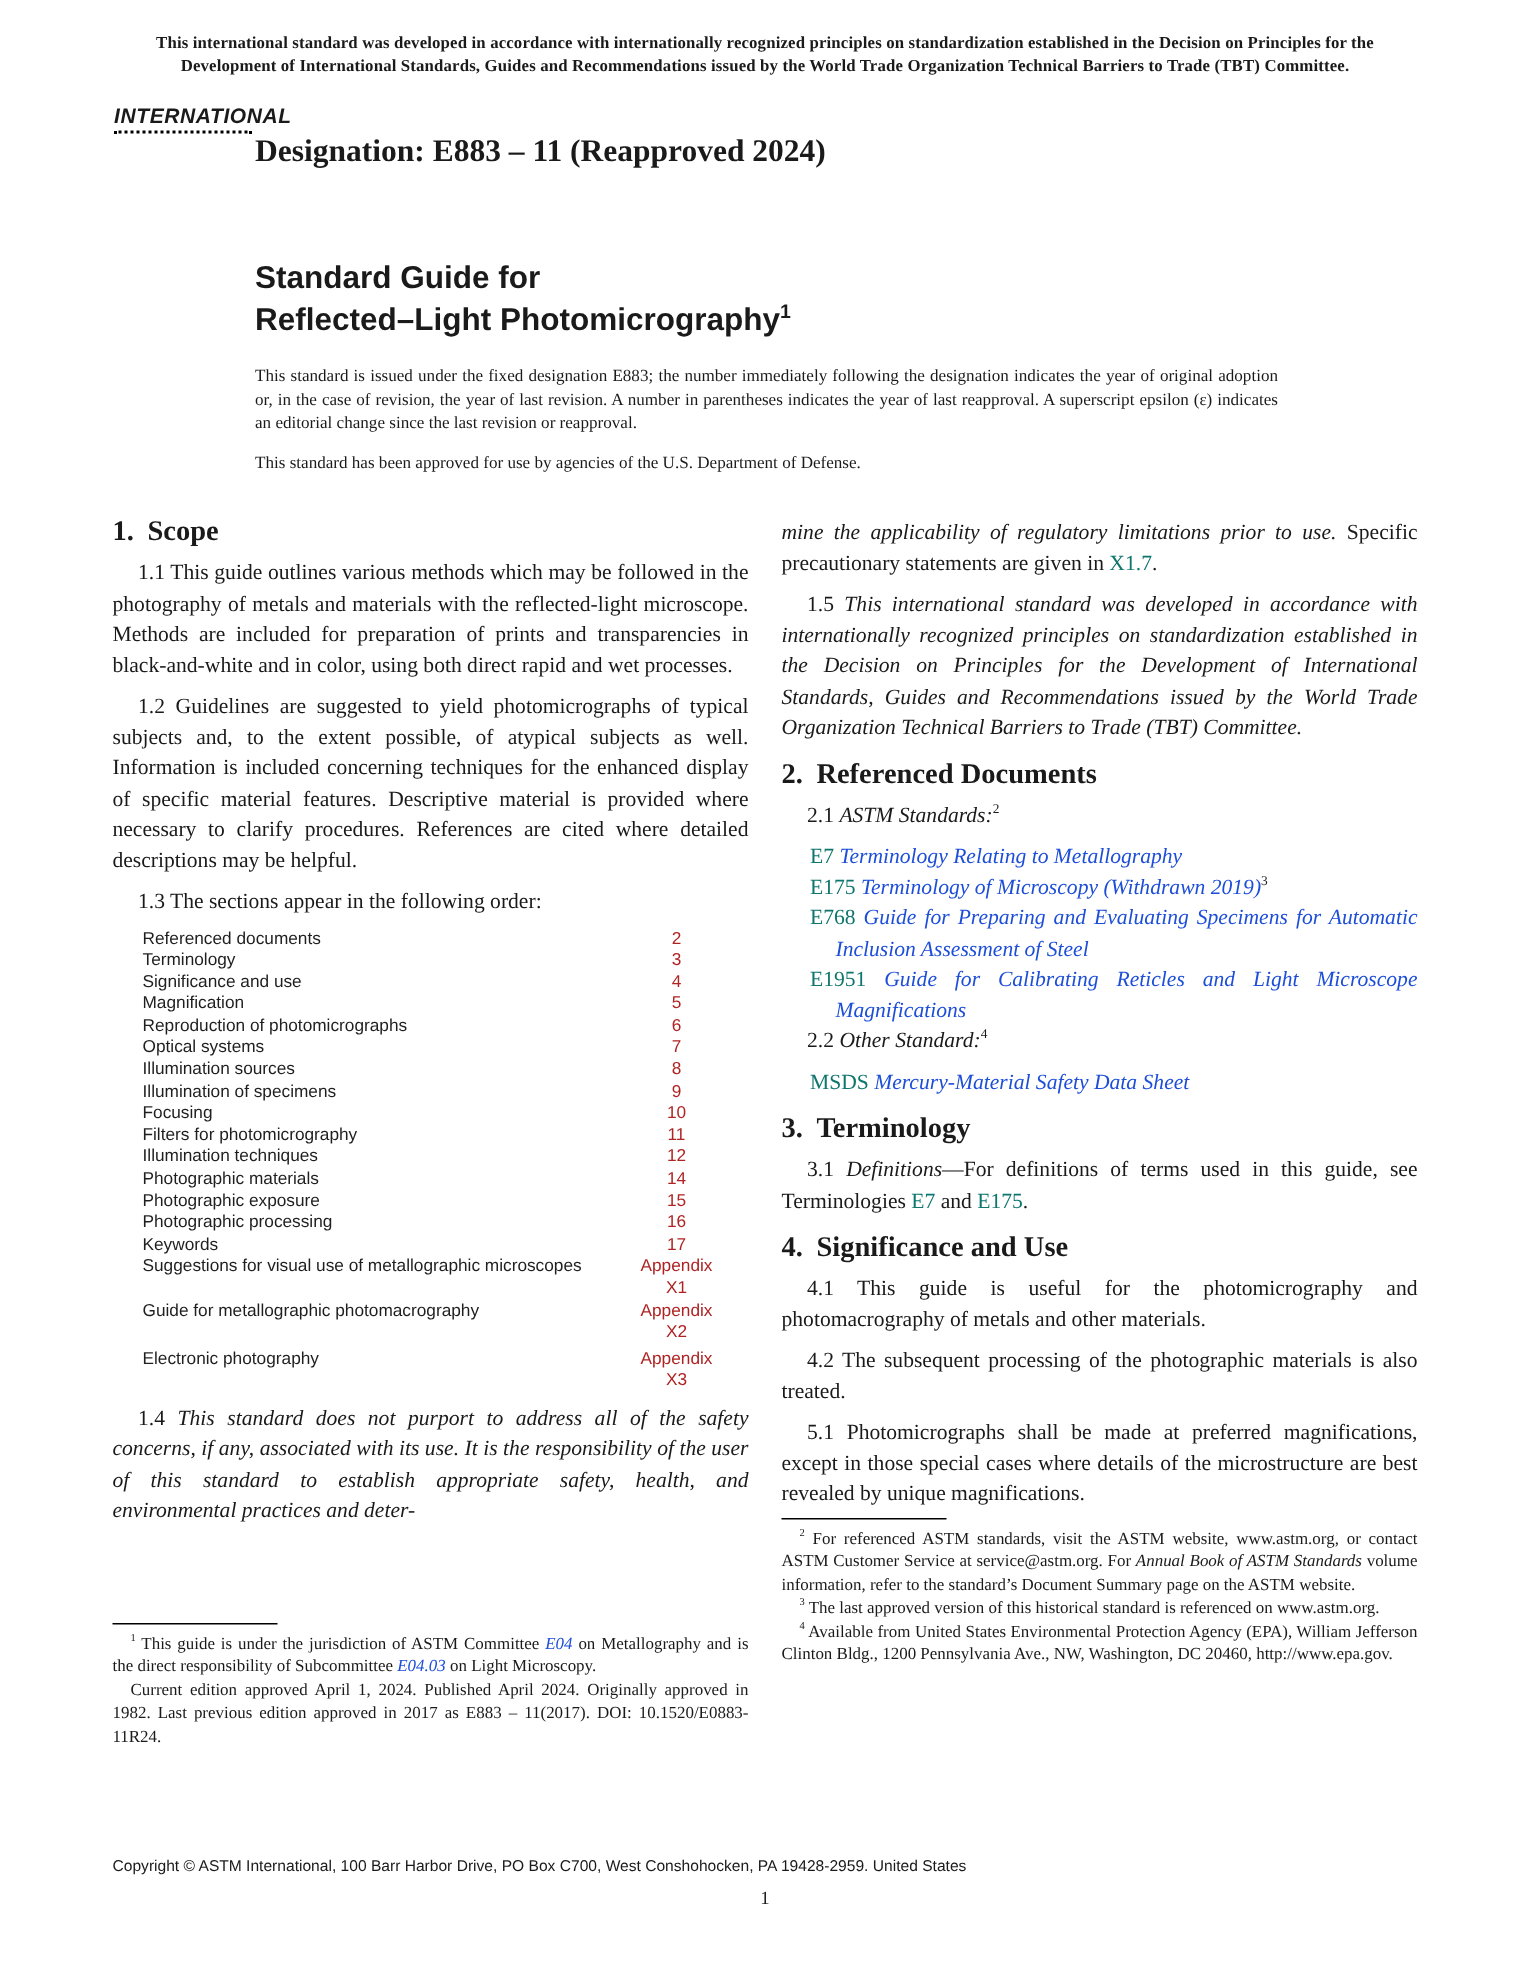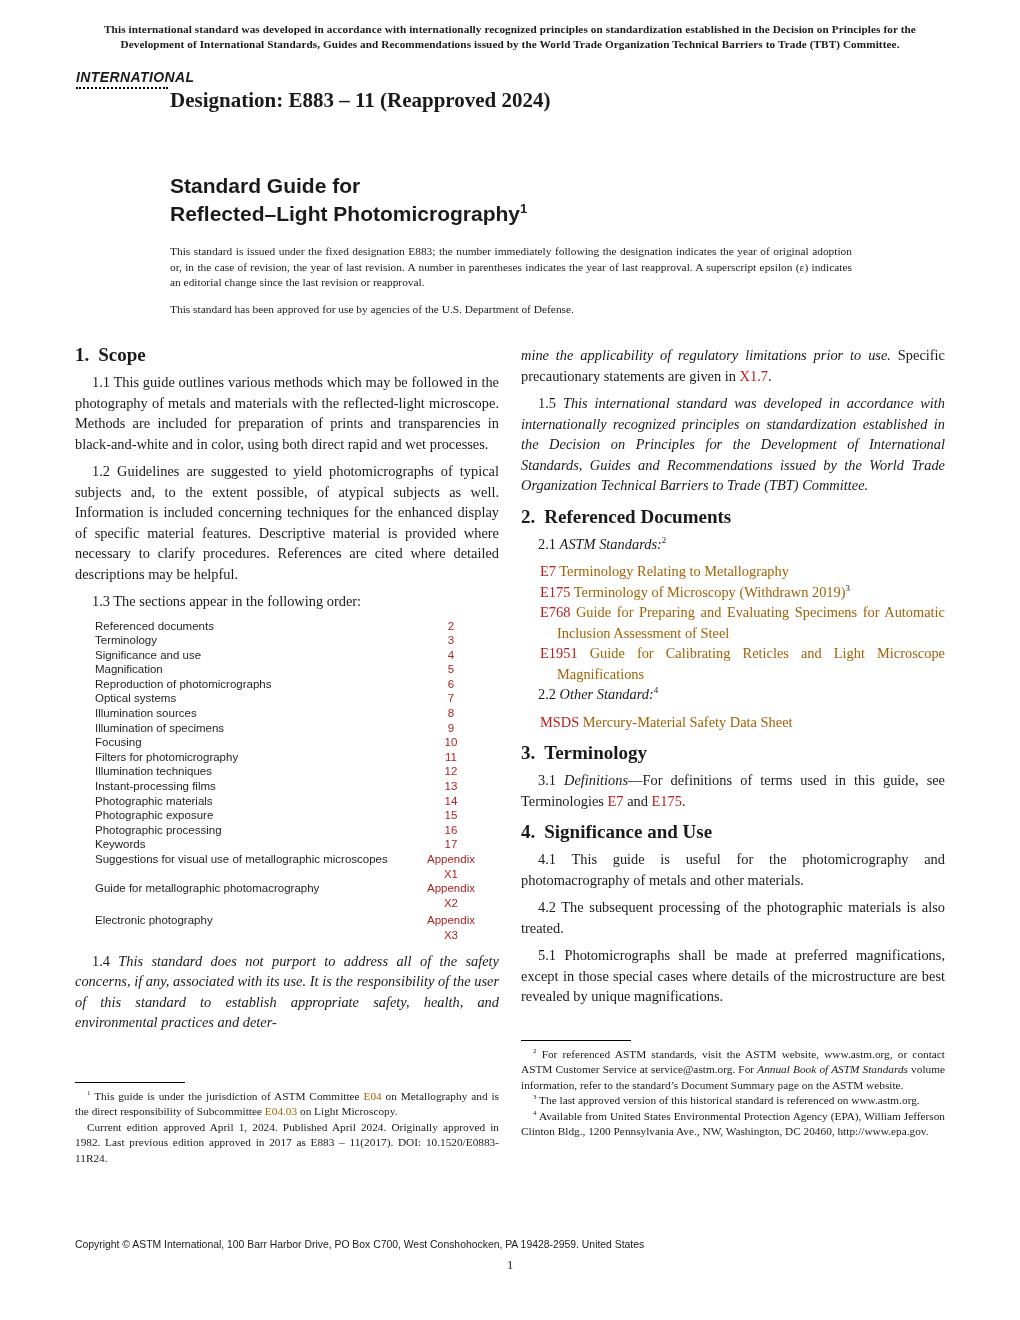--- a/index.html
+++ b/index.html
@@ -41,36 +41,36 @@
   }
   .col { position:absolute; top:345px; width:424px; font-size:14.4px; line-height:20.5px; }
   .col-left  { left:75px; }
   .col-right { left:521px; }
   .h { font-weight:bold; font-size:19px; line-height:20px; margin:11px 0 7px 0; }
   .col .h:first-child { margin-top:0; }
   .h .hnum { margin-right:9px; }
   .p { text-indent:17px; text-align:justify; margin-bottom:7px; }
   .p.flush { text-indent:0; }
   .it { font-style:italic; }
-  .red  { color:#b91c1c; }
-  .blue { color:#a16207; }
+  .red  { color:#0f766e; }
+  .blue { color:#1d4ed8;font-style:italic; }
   sup { font-size:0.62em; vertical-align:super; line-height:0; }
   .toc {
     margin:3px 0 8px 20px; width:388px;
     font-family:"Liberation Sans", sans-serif;
     font-size:11.5px; line-height:14.6px; color:#1f1f1f;
   }
   .toc-row { display:flex; }
   .toc-row.gap { margin-top:3px; }
   .toc-label { flex:1 1 auto; padding-right:6px; }
   .toc-ref { flex:0 0 64px; text-align:center; color:#b02323; }
   .ref-item { margin-left:36px; text-indent:-17px; text-align:justify; }
   .fn-block { position:absolute; width:424px; font-size:11.3px; line-height:15.4px; }
   .fn-left  { left:75px;  top:1082px; }
-  .fn-right { left:521px; top:1040px; }
+  .fn-right { left:521px; top:1012px; }
   .fn-rule { width:110px; border-top:1.5px solid #000; margin-bottom:6px; }
   .fn { text-indent:12px; text-align:justify; }
   .copyright {
     position:absolute; left:75px; top:1239px;
     font-family:"Liberation Sans", sans-serif; font-size:10.4px;
   }
   .page-num {
     position:absolute; left:0; top:1258px; width:100%;
     text-align:center; font-size:12.5px;
   }
@@ -141,24 +141,20 @@
           <span class="toc-label">Focusing</span>
           <span class="toc-ref">10</span>
         </div>
       <div class="toc-row">
           <span class="toc-label">Filters for photomicrography</span>
           <span class="toc-ref">11</span>
         </div>
       <div class="toc-row">
           <span class="toc-label">Illumination techniques</span>
           <span class="toc-ref">12</span>
-        </div>
-      <div class="toc-row">
-          <span class="toc-label">Instant-processing films</span>
-          <span class="toc-ref">13</span>
         </div>
       <div class="toc-row">
           <span class="toc-label">Photographic materials</span>
           <span class="toc-ref">14</span>
         </div>
       <div class="toc-row">
           <span class="toc-label">Photographic exposure</span>
           <span class="toc-ref">15</span>
         </div>
       <div class="toc-row">

